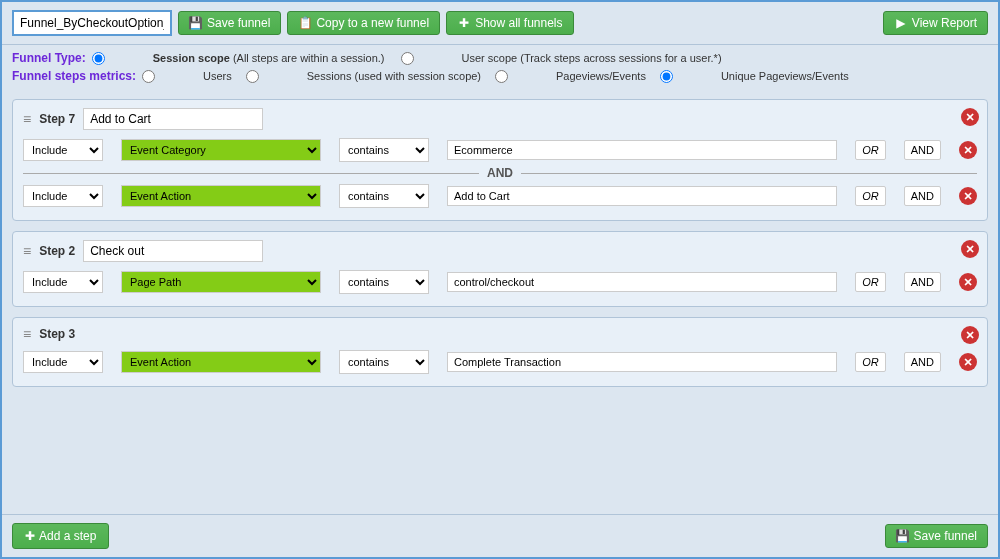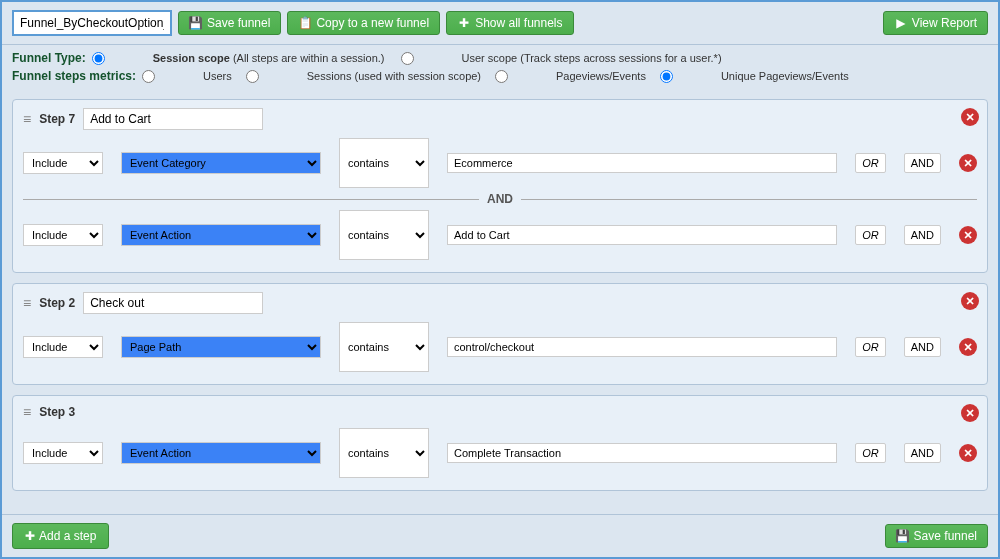--- a/index.html
+++ b/index.html
@@ -65,21 +65,21 @@
     }
     .settings-line {
       display: flex;
       align-items: center;
       margin-bottom: 4px;
       font-size: 12px;
     }
     .settings-label {
       font-weight: bold;
       margin-right: 6px;
-      color: #14532d;
+      color: #6d28d9;
     }
     .radio-group {
       display: flex;
       align-items: center;
       gap: 4px;
     }
     .radio-group label {
       font-size: 11px;
       color: #333;
       cursor: pointer;
@@ -168,26 +168,26 @@
       border: 1px solid #ccc;
       padding: 3px 4px;
       font-size: 11px;
       background: white;
       width: 80px;
     }
     .select-dimension {
       border: 1px solid #ccc;
       padding: 3px 4px;
       font-size: 11px;
-      background: #3b82f6;
+      background: #84cc16;
       width: 200px;
     }
     .select-operator {
       border: 1px solid #ccc;
-      padding: 17px 4px;
+      padding: 4px 4px;
       font-size: 11px;
       background: white;
       width: 90px;
     }
     .value-input {
       border: 1px solid #ccc;
       padding: 3px 6px;
       font-size: 11px;
       background: white;
       flex: 1;

